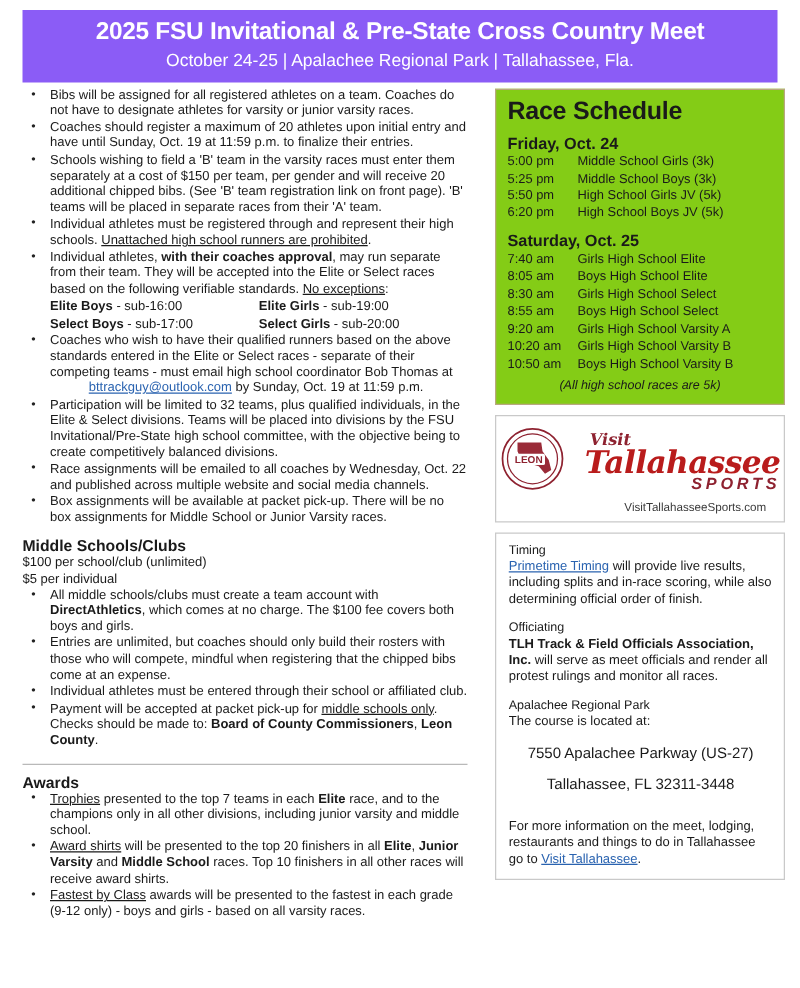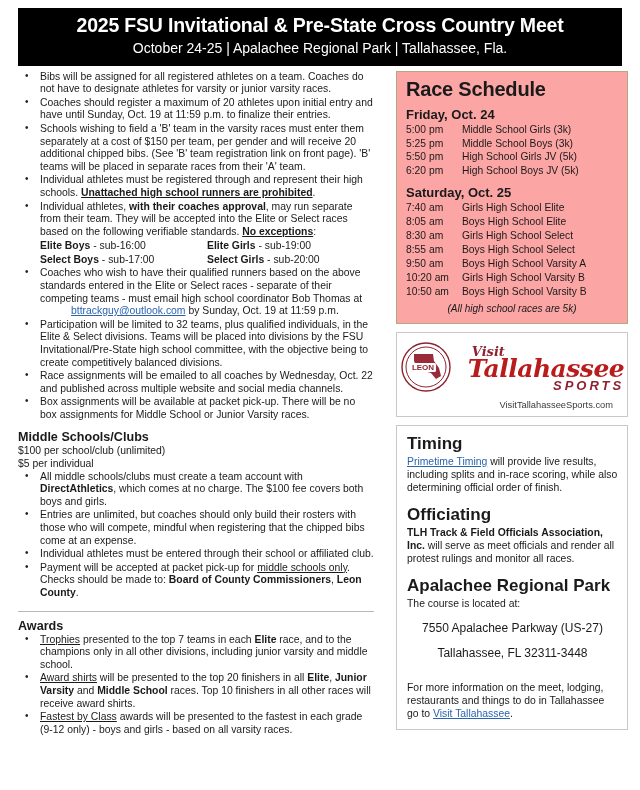--- a/index.html
+++ b/index.html
@@ -5,21 +5,21 @@
   html,body{margin:0;padding:0;}
   body{
     width:640px;height:790px;background:#ffffff;
     font-family:"Liberation Sans","DejaVu Sans",sans-serif;
     color:#1a1a1a;overflow:hidden;
   }
   .page{position:relative;width:640px;height:790px;}
 
   
   .banner{
-    margin:8px 18px 0 18px;background:#000000;color:#ffffff;
+    margin:8px 18px 0 18px;background:#8b5cf6;color:#ffffff;
     text-align:center;padding:7px 6px 9px 6px;
   }
   .banner-title{font-size:19.5px;font-weight:bold;letter-spacing:-.2px;line-height:1.12;}
   .banner-sub{font-size:14px;font-weight:normal;line-height:1.2;margin-top:3px;}
 
   
   .body{display:flex;gap:12px;padding:5px 10px 0 10px;align-items:flex-start;}
   .col-left{width:382px;padding:0 6px 0 8px;box-sizing:border-box;}
   .col-right{width:238px;padding:0 2px 0 4px;box-sizing:border-box;}
 
@@ -27,39 +27,39 @@
   ul.bl{list-style:none;margin:0;padding:0;}
   ul.bl>li{
     position:relative;padding-left:22px;margin:0 0 1px 0;
     font-size:10.4px;line-height:12.6px;text-align:left;
   }
   ul.bl>li:before{
     content:"•";position:absolute;left:7px;top:-1px;font-size:10px;color:#222;
   }
   b{font-weight:bold;}
   u{text-decoration:underline;}
-  .u-bold{font-weight:bold;text-decoration:underline;}
+  .u-bold{font-weight:normal;text-decoration:underline;}
   a.link{color:#2a63b0;text-decoration:underline;}
   .email{color:#2a63b0;text-decoration:underline;padding-left:31px;}
 
   
   .standards{display:flex;font-size:10.4px;line-height:13px;margin-top:1px;}
   .standards .c{width:50%;}
 
   
   h2.sec{font-size:12.6px;font-weight:bold;margin:9px 0 1px 0;}
   .fee{font-size:10.4px;line-height:12.6px;}
   hr.div{border:0;border-top:1px solid #b9b9b9;margin:11px 0 7px 0;}
 
   
   .box{
     border:1px solid #c9c9c9;background:#ffffff;
     box-sizing:border-box;margin-bottom:8px;
   }
-  .box.schedule{background:#fca5a5;border:1px solid #b9a87f;padding:6px 9px 9px 9px;}
+  .box.schedule{background:#84cc16;border:1px solid #b9a87f;padding:6px 9px 9px 9px;}
   .sched-title{font-size:20px;font-weight:bold;margin:0 0 6px 0;letter-spacing:-.2px;}
   .day{font-size:13px;font-weight:bold;margin:6px 0 2px 0;}
   table.sched{border-collapse:collapse;width:100%;font-size:10.3px;}
   table.sched td{padding:0 0 1.5px 0;vertical-align:top;line-height:12.4px;}
   table.sched td.t{width:56px;white-space:nowrap;}
   .note{font-size:10px;font-style:italic;text-align:center;margin-top:3px;}
 
   
   .box.logo{padding:8px 8px 6px 8px;display:block;}
   .logo-row{display:flex;align-items:center;justify-content:center;gap:8px;}
@@ -69,21 +69,21 @@
   .wm-visit{font-family:"DejaVu Serif",serif;font-style:italic;font-weight:bold;
             font-size:13px;color:#8e2230;text-align:left;margin-left:4px;}
   .wm-tall{font-family:"DejaVu Serif",serif;font-style:italic;font-weight:bold;
            font-size:25px;color:#b91c1c;letter-spacing:-.5px;margin-top:-2px;}
   .wm-sports{font-family:"Liberation Sans",sans-serif;font-style:italic;font-weight:bold;
              font-size:13px;color:#8e2230;letter-spacing:3px;text-align:right;margin-top:-2px;}
   .wm-url{font-size:9.3px;color:#3a3a3a;margin-top:3px;}
 
   
   .box.info{padding:8px 9px 9px 10px;}
-  h3.ih{font-size:17px;font-weight:bold;margin:0 0 1px 0;}
+  h3.ih{font-size:10px;font-weight:normal;margin:0 0 1px 0;}
   h3.ih.sp{margin-top:11px;}
   .itxt{font-size:10.4px;line-height:13px;margin:0;}
   .addr{font-size:12px;line-height:13px;text-align:center;margin:12px;}
   .gap{height:9px;}
 </style>
 </head>
 <body>
 
 <div class="page">
 
@@ -182,22 +182,22 @@
               </tr>
           <tr>
                 <td class="t">8:30 am</td>
                 <td>Girls High School Select</td>
               </tr>
           <tr>
                 <td class="t">8:55 am</td>
                 <td>Boys High School Select</td>
               </tr>
           <tr>
-                <td class="t">9:50 am</td>
-                <td>Boys High School Varsity A</td>
+                <td class="t">9:20 am</td>
+                <td>Girls High School Varsity A</td>
               </tr>
           <tr>
                 <td class="t">10:20 am</td>
                 <td>Girls High School Varsity B</td>
               </tr>
           <tr>
                 <td class="t">10:50 am</td>
                 <td>Boys High School Varsity B</td>
               </tr>
         </tbody>

